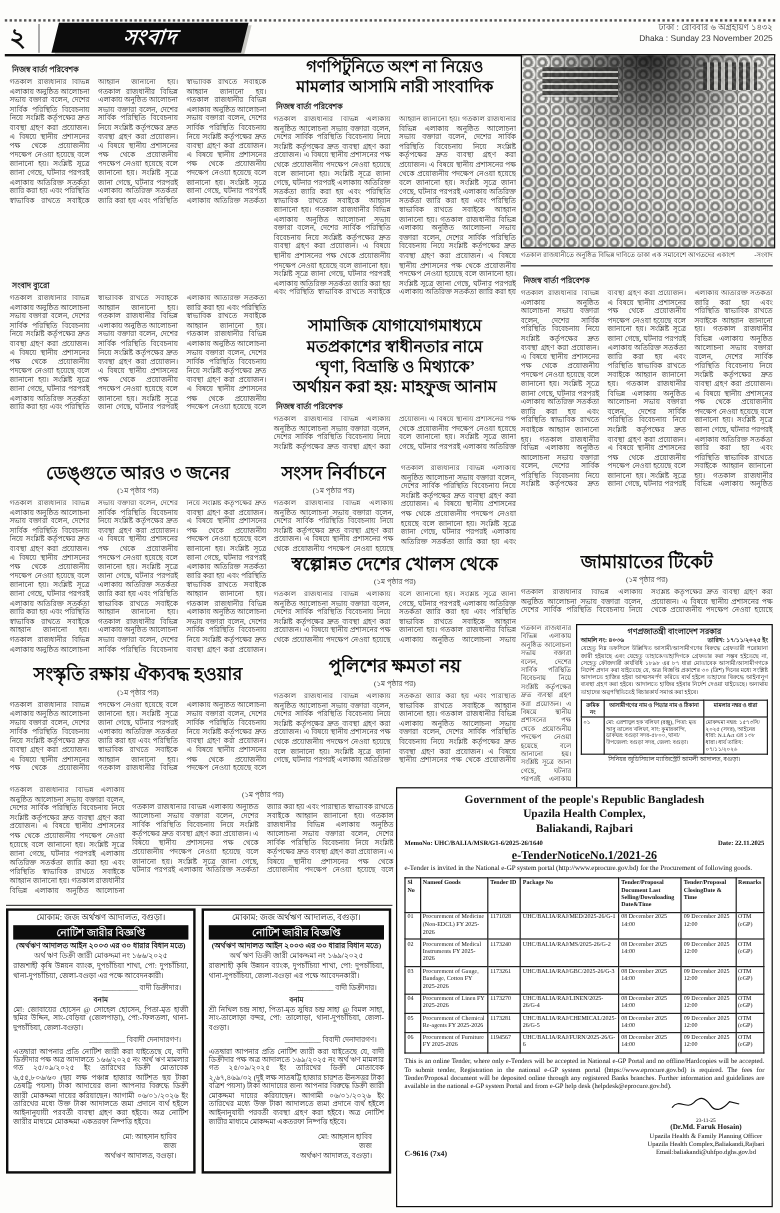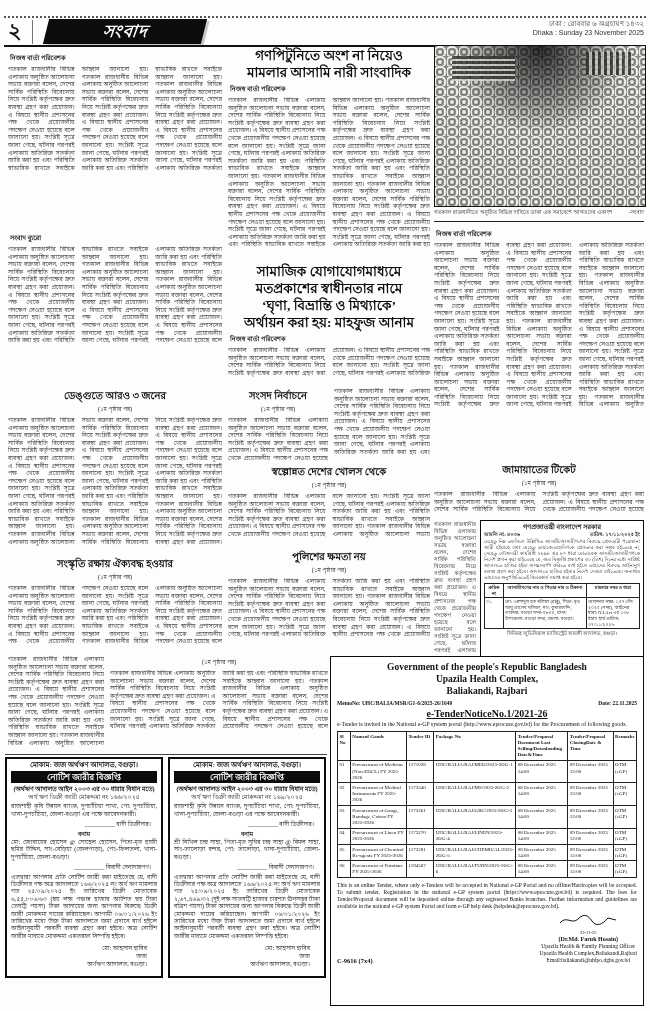--- a/index.html
+++ b/index.html
@@ -14,21 +14,21 @@
   .logo-box{position:absolute;left:46px;top:0;width:158px;height:25px;background:#0c0c0c;
             transform:skewX(-14deg);box-shadow:3px 2px 0 #c9c9c4;display:flex;align-items:center;justify-content:center;}
   .logo-text{transform:skewX(8deg);color:#fff;font-weight:bold;font-size:17px;letter-spacing:1px;font-style:italic;}
   .date-block{position:absolute;right:6px;top:0;text-align:right;font-size:7px;line-height:9px;color:#333;
               font-family:"Liberation Sans", sans-serif;}
   .header-rule{position:absolute;left:4px;right:4px;top:45px;border-top:2px solid #111;}
   
   .hl{font-weight:bold;text-align:center;color:#0c0c0c;}
   .hl-lg{font-size:15.5px;line-height:19px;}
   .hl-md{font-size:13.5px;line-height:17px;}
-  .hl-sm{font-size:10px;line-height:15px;}
+  .hl-sm{font-size:15px;line-height:15px;}
   .byline{font-size:6.5px;font-weight:bold;margin:3px 0 2px 2px;}
   .cont{font-size:6px;text-align:center;color:#222;margin:1px 0 2px;}
   .body-txt{font-size:6px;line-height:7.6px;text-align:justify;color:#1c1c1c;overflow:hidden;
             column-gap:7px;column-fill:auto;word-break:break-word;}
   .c1{column-count:1}.c2{column-count:2}.c3{column-count:3}
   
   .photo{position:absolute;left:434px;top:45px;width:210px;height:160px;border:1px solid #111;
          background:
            radial-gradient(circle at 50% 0%, rgba(10,10,10,.85), rgba(20,20,20,.25) 34%, rgba(0,0,0,0) 46%),
            repeating-radial-gradient(circle at 5px 6px, #ededea 0 1.4px, #6f6f6c 2.6px, #a9a9a5 4.4px),
@@ -37,21 +37,21 @@
   .photo-banner{position:absolute;left:8%;top:6%;width:30%;height:16%;background:
       repeating-linear-gradient(0deg,#d8d8d4 0 2px,#2e2e2c 2px 5px);opacity:.8;}
   .photo-banner2{position:absolute;right:6%;top:4%;width:22%;height:14%;background:
       repeating-linear-gradient(90deg,#1f1f1e 0 3px,#cfcfcb 3px 6px);opacity:.7;}
   .caption-row{position:absolute;left:434px;top:209px;width:210px;font-size:5.5px;color:#222;
                display:flex;justify-content:space-between;font-family:"Liberation Sans", sans-serif;}
   .photo-rule{position:absolute;left:434px;top:221px;width:210px;border-top:1.5px solid #222;}
   
   .notice{position:absolute;top:757px;height:221px;border:2px solid #0c0c0c;background:#fff;
           padding:3px 4px;box-sizing:border-box;font-size:6px;line-height:7.4px;}
-  .notice .mokam{text-align:center;font-weight:bold;font-size:7px;}
+  .notice .mokam{text-align:center;font-weight:normal;font-size:7px;}
   .notice .bar{background:#0c0c0c;color:#fff;text-align:center;font-weight:bold;font-size:8.5px;
                line-height:12px;margin:2px 0;}
   .notice .act{text-align:center;font-weight:bold;font-size:6.2px;line-height:7.5px;}
   .notice .case{text-align:center;font-size:6.2px;margin-bottom:3px;}
   .notice .para{text-align:justify;}
   .notice .right-line{text-align:right;margin:3px 6px 2px 0;}
   .notice .vs{text-align:center;font-weight:bold;margin:1px 0;}
   .notice .sig{text-align:right;margin-top:4px;margin-right:10px;line-height:8px;}
   
   .govt-box{position:absolute;left:480px;top:520px;width:164px;height:138px;border:1.5px solid #0c0c0c;

